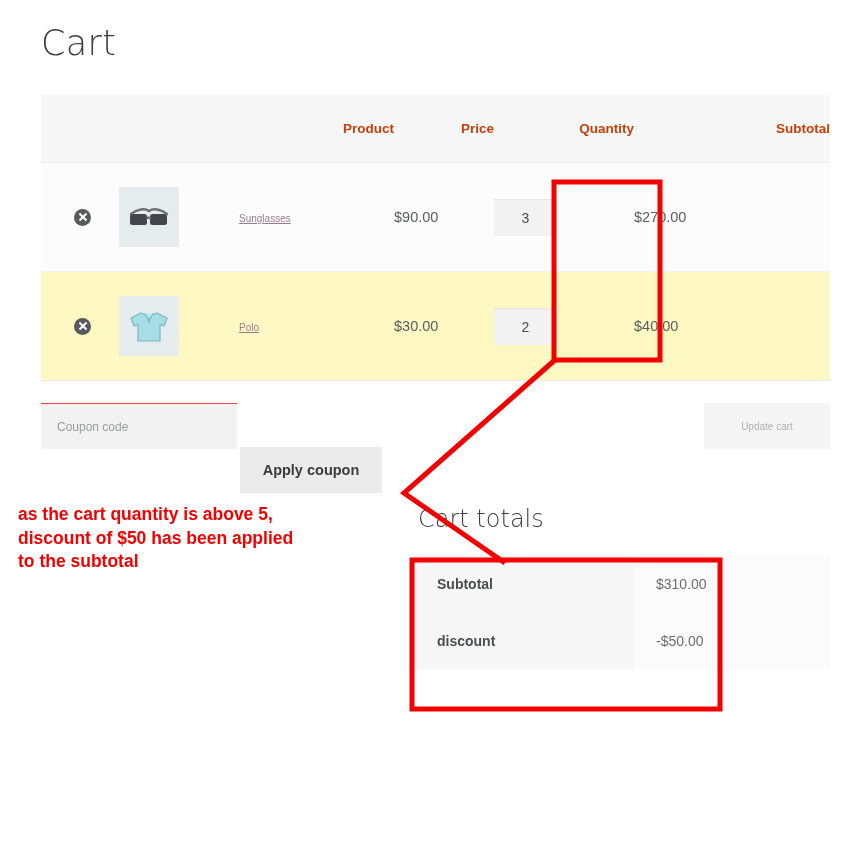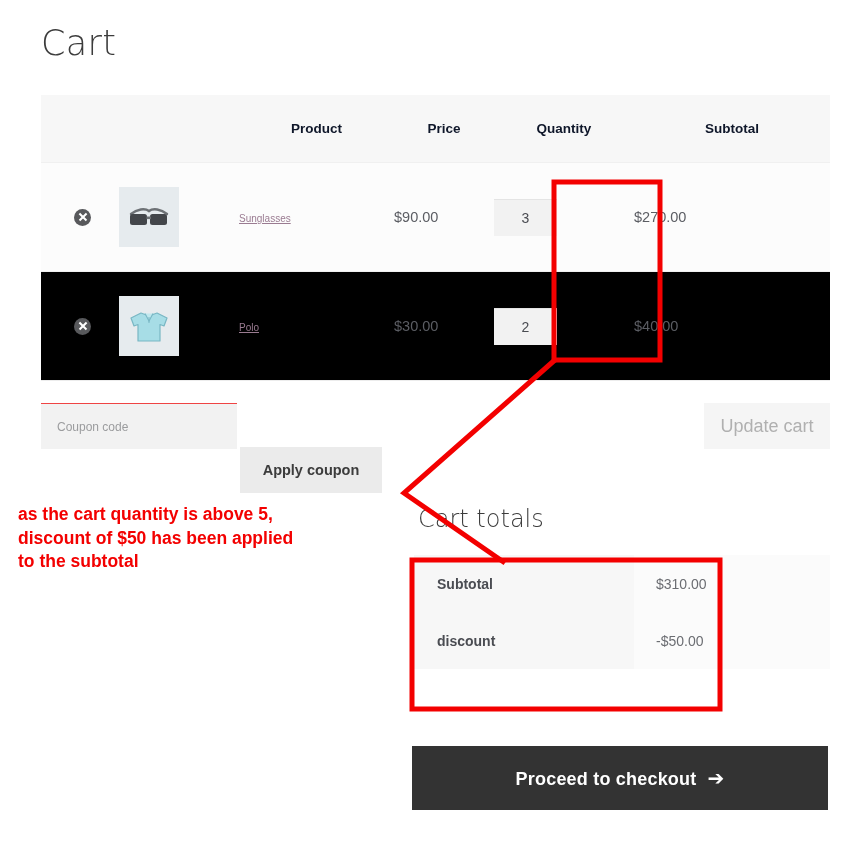--- a/index.html
+++ b/index.html
@@ -35,33 +35,33 @@
     left: 41px;
     top: 95px;
     width: 789px;
     border-collapse: collapse;
   }
   .cart-table thead tr { background: #f7f7f7; }
   .cart-table thead th {
     padding: 26px 0 26px 0;
     font-size: 13.5px;
     font-weight: bold;
-    color: #0f172a;
-    text-align: center;
+    color: #c2410c;
+    text-align: right;
     border: none;
   }
   .col-remove { width: 78px; }
   .col-thumb  { width: 120px; }
   .col-prod   { width: 155px; }
   .col-price  { width: 100px; }
   .col-qty    { width: 140px; }
   .col-sub    { width: 196px; }
 
   .cart-table tbody tr { background: #fcfcfc; }
-  .cart-table tbody tr.row-alt { background: #000000; }
+  .cart-table tbody tr.row-alt { background: #fef9c3; }
   .cart-table tbody td {
     padding: 0;
     height: 109px;
     vertical-align: middle;
     font-size: 14.5px;
     color: #5b5d63;
     border-top: 1px solid #f0f0f0;
   }
 
   .remove-icon {
@@ -145,21 +145,21 @@
     cursor: pointer;
     margin-top: 44px;
   }
   .update-cart-btn {
     position: absolute;
     right: 0; top: 22px;
     width: 126px; height: 46px;
     background: #f5f5f5;
     border: none;
     font-family: "Liberation Sans", sans-serif;
-    font-size: 18px;
+    font-size: 10px;
     color: #b0b0b0;
     cursor: default;
   }
 
   
   .totals-heading {
     position: absolute;
     left: 418px;
     top: 505px;
     font-family: "DejaVu Sans", sans-serif;
@@ -318,23 +318,20 @@
         <th>Subtotal</th>
         <td>$310.00</td>
       </tr>
       <tr>
         <th>discount</th>
         <td>-$50.00</td>
       </tr>
     </tbody>
   </table>
 
-  <button class="checkout-btn">
-    <span>Proceed to checkout</span><span class="arrow">➔</span>
-  </button>
 
   <svg class="annot-layer" width="861" height="845" viewBox="0 0 861 845">
 
     <rect x="554" y="182" width="106" height="178" fill="none" stroke="#f30000" stroke-width="5"></rect>
 
     <rect x="412" y="560" width="308" height="149" fill="none" stroke="#f30000" stroke-width="5"></rect>
 
     <polyline points="556,359 404,493 505,563" fill="none" stroke="#f30000" stroke-width="5" stroke-linejoin="miter" stroke-linecap="butt"></polyline>
   </svg>
 

